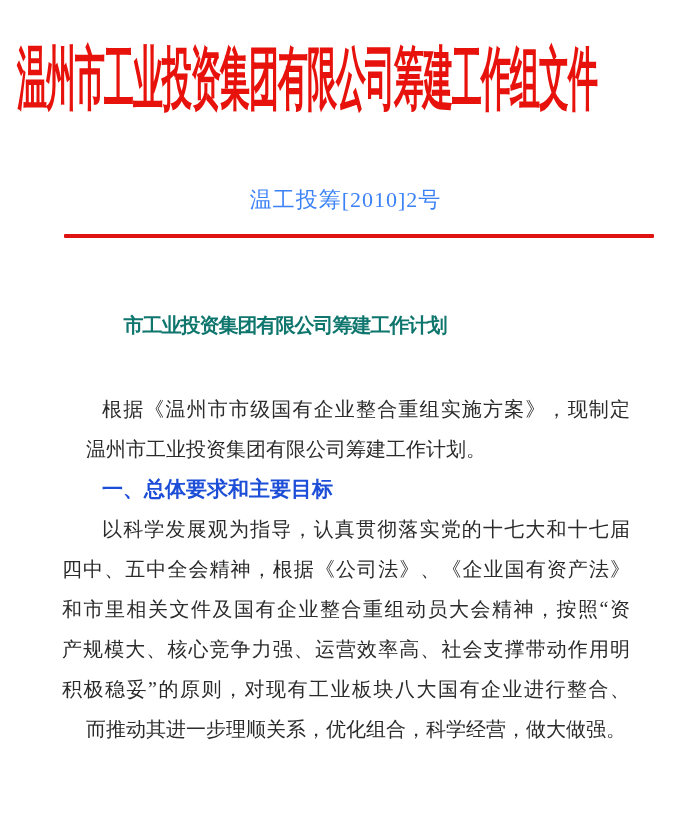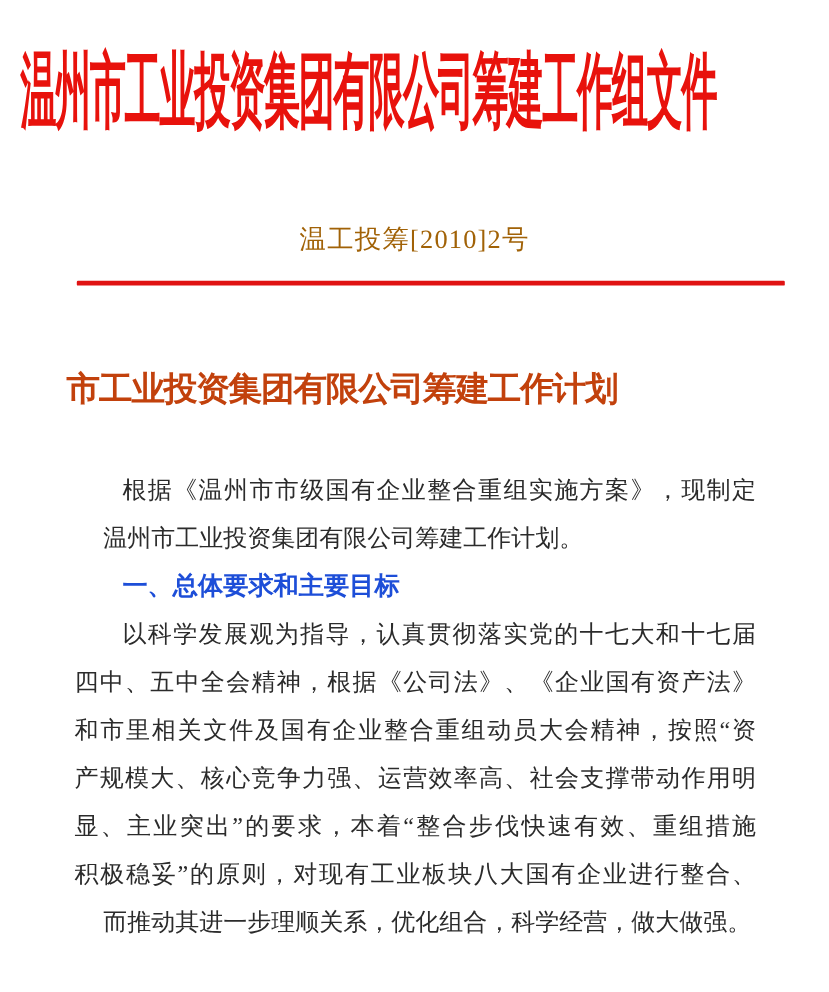--- a/index.html
+++ b/index.html
@@ -39,46 +39,46 @@
   }
   
   .doc-number {
     position: absolute;
     top: 186px;
     left: 0;
     width: 691px;
     text-align: center;
     font-size: 22px;
     line-height: 28px;
-    color: #a16207;
+    color: #3b82f6;
     letter-spacing: 1px;
   }
   
   .red-rule {
     position: absolute;
     top: 234px;
     left: 64px;
     width: 590px;
     height: 4px;
     background: #e01313;
     border-radius: 1px;
   }
   
   .doc-title {
     position: absolute;
     top: 306px;
     left: 0;
     width: 570px;
     margin: 0;
     text-align: center;
-    font-size: 28px;
+    font-size: 20px;
     line-height: 38px;
     font-weight: bold;
     letter-spacing: -1px;
-    color: #c2410c;
+    color: #0f766e;
     font-family: "Liberation Serif", "DejaVu Serif", serif;
   }
   
   .body-text {
     position: absolute;
     top: 389px;
     left: 62px;
     width: 568px;
     font-size: 20px;
     line-height: 40px;
@@ -125,18 +125,17 @@
   <h1 class="doc-title">市工业投资集团有限公司筹建工作计划</h1>
 
   <div class="body-text">
     <div class="line indent jf">根据《温州市市级国有企业整合重组实施方案》，现制定</div>
     <div class="line end">温州市工业投资集团有限公司筹建工作计划。</div>
     <div class="line indent heading">一、总体要求和主要目标</div>
     <div class="line indent jf">以科学发展观为指导，认真贯彻落实党的十七大和十七届</div>
     <div class="line jf">四中、五中全会精神，根据《公司法》、《企业国有资产法》</div>
     <div class="line jf">和市里相关文件及国有企业整合重组动员大会精神，按照“资</div>
     <div class="line jf">产规模大、核心竞争力强、运营效率高、社会支撑带动作用明</div>
-    <div class="line jf">显、主业突出”的要求，本着“整合步伐快速有效、重组措施</div>
     <div class="line jf">积极稳妥”的原则，对现有工业板块八大国有企业进行整合、</div>
     <div class="line end">而推动其进一步理顺关系，优化组合，科学经营，做大做强。</div>
   </div>
 
 </div>
 
 </body></html>

